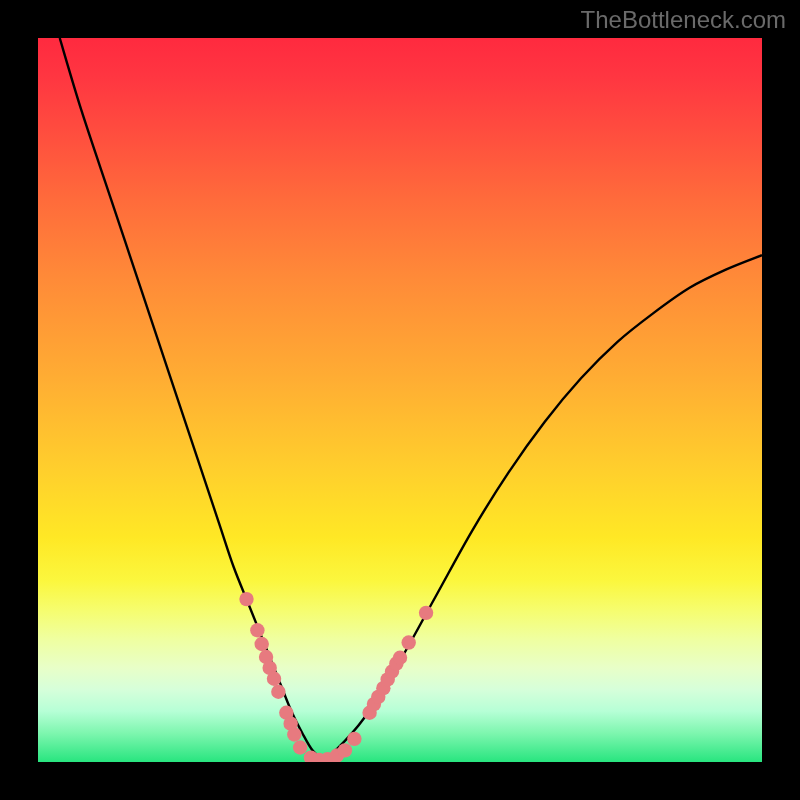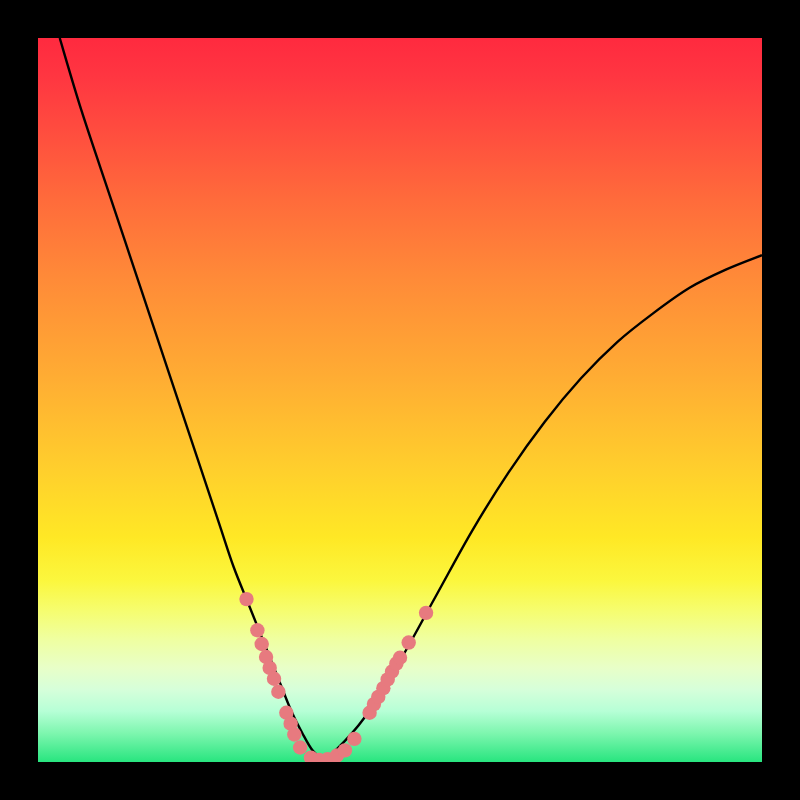--- a/index.html
+++ b/index.html
@@ -99,13 +99,14 @@
           <circle cx="345.348" cy="650.152" r="7.2" fill="#e77a7f"></circle>
           <circle cx="349.692" cy="641.4639999999999" r="7.2" fill="#e77a7f"></circle>
           <circle cx="354.036" cy="633.5" r="7.2" fill="#e77a7f"></circle>
           <circle cx="358.38" cy="625.536" r="7.2" fill="#e77a7f"></circle>
           <circle cx="362" cy="619.744" r="7.2" fill="#e77a7f"></circle>
           <circle cx="370.688" cy="604.54" r="7.2" fill="#e77a7f"></circle>
           <circle cx="388.064" cy="574.856" r="7.2" fill="#e77a7f"></circle>
         </g>
     </svg>
   </div>
+  <div class="watermark">TheBottleneck.com</div>
 </div>
 
 </body></html>

